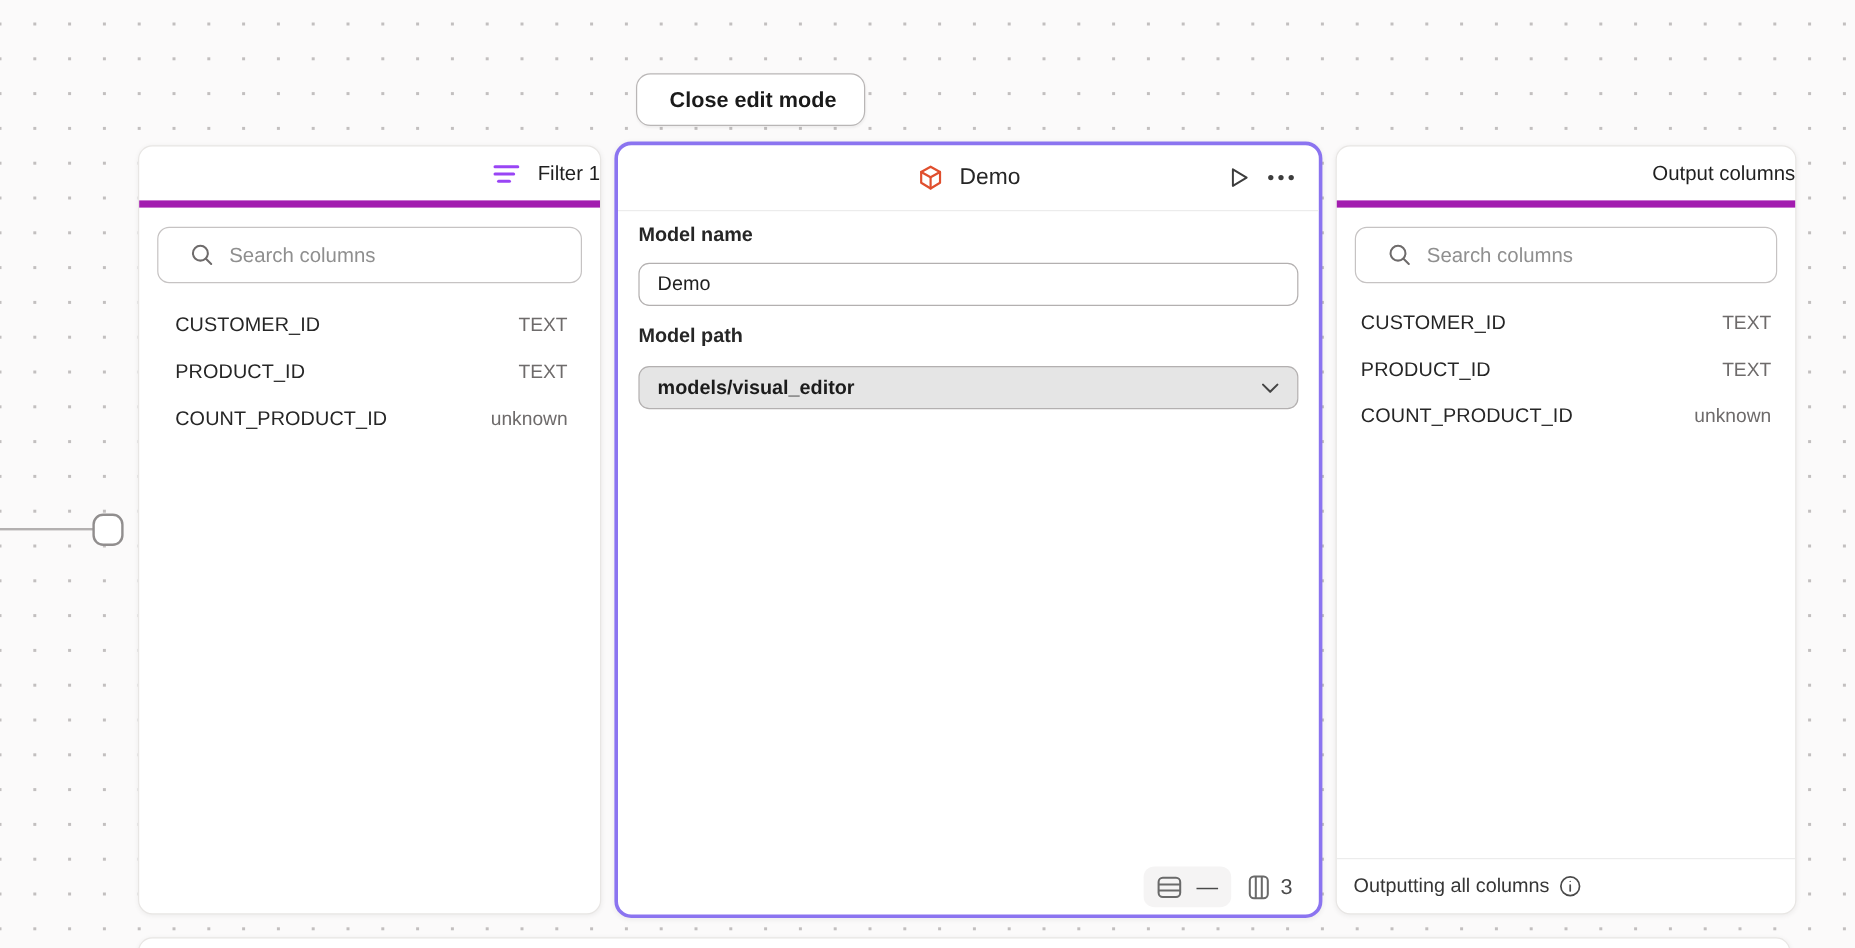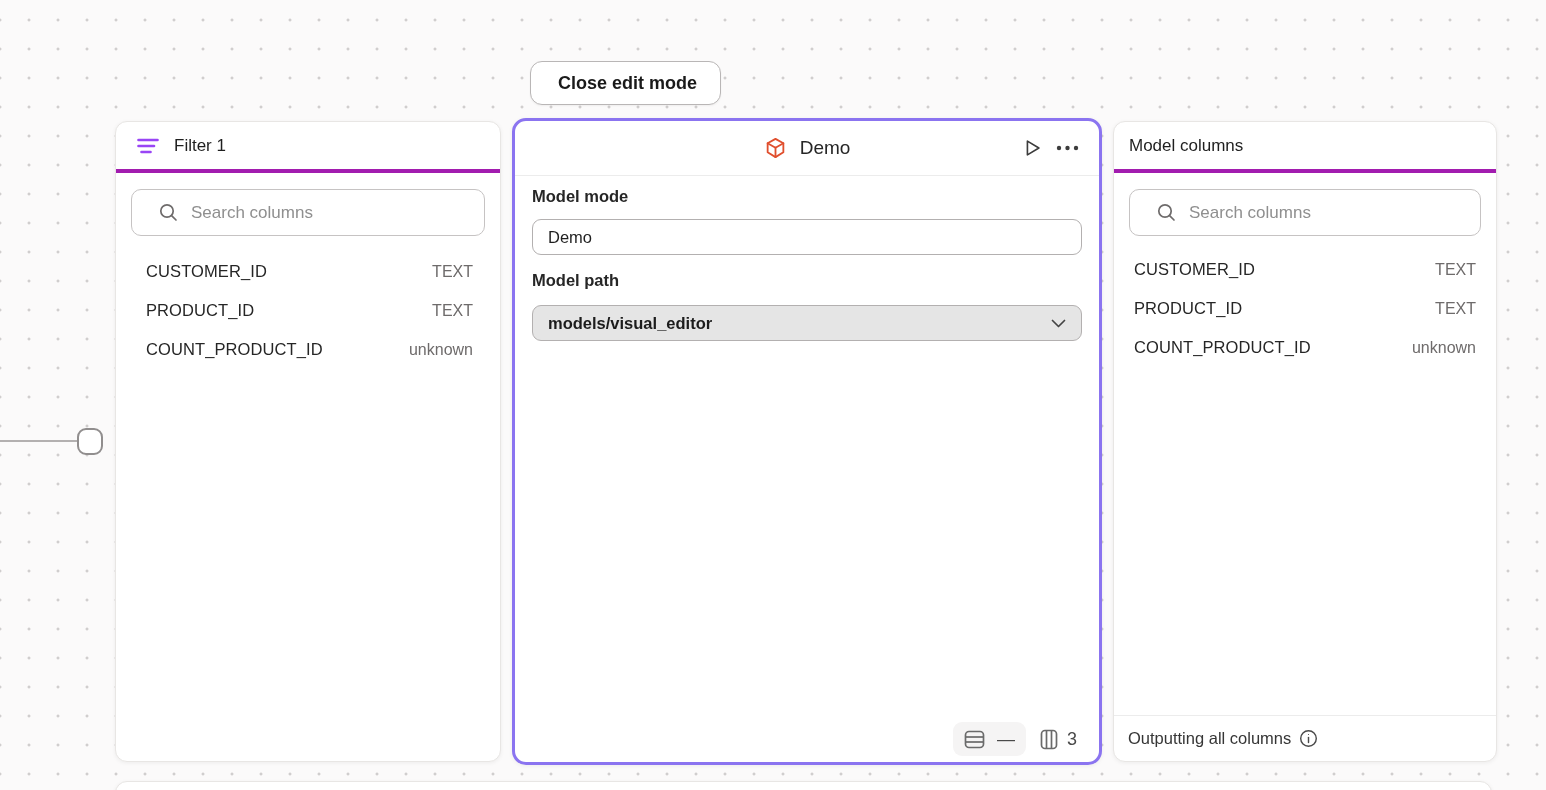--- a/index.html
+++ b/index.html
@@ -37,22 +37,23 @@
     position: absolute;
     background: #ffffff;
     border: 1px solid #e8e6e4;
     border-radius: 12px;
     box-shadow: 0 1px 4px rgba(0,0,0,0.06);
     box-sizing: border-box;
   }
   .panel-header {
     height: 51px;
     display: flex; align-items: center;
-    border-bottom: 4px solid #a21caf;
-    box-sizing: border-box;
+    border-bottom: 6px solid #a21caf;
+    box-sizing: border-box;
+    justify-content: flex-end;
   }
   .panel-title { font-size: 17px; font-weight: 500; color: #1f1f1f; }
 
   
   .filter-panel { left: 115px; top: 121px; width: 386px; height: 641px; }
   .output-panel { left: 1113px; top: 121px; width: 384px; height: 641px; }
   .filter-panel .panel-header { padding-left: 21px; gap: 15px; }
   .output-panel .panel-header { padding-left: 15px; }
 
   .search-box {
@@ -244,21 +245,21 @@
         <span>
           <svg width="23" height="6" viewBox="0 0 23 6" fill="#3d3d3d">
             <circle cx="3" cy="3" r="2.2"></circle>
             <circle cx="11.5" cy="3" r="2.2"></circle>
             <circle cx="20" cy="3" r="2.2"></circle>
           </svg>
         </span>
       </button>
     </div>
 
-    <label class="field-label label-model-name">Model mode</label>
+    <label class="field-label label-model-name">Model name</label>
     <input class="text-input input-model-name" type="text" value="Demo" style="">
 
     <label class="field-label label-file-path">Model path</label>
     <div class="select-box">
       <span class="select-value">models/visual_editor</span>
       <span>
         <svg width="15" height="9" viewBox="0 0 15 9" fill="none" stroke="#444444" stroke-width="1.7" stroke-linecap="round" stroke-linejoin="round">
           <path d="M1.5 1.5l6 6 6-6"></path>
         </svg>
       </span>
@@ -283,21 +284,21 @@
             <line x1="11.5" y1="1.5" x2="11.5" y2="19.5"></line>
           </svg>
         </span>
         <span class="stat-text">3</span>
       </div>
     </div>
   </section>
 
   <section class="panel output-panel">
     <div class="panel-header">
-      <span class="panel-title">Model columns</span>
+      <span class="panel-title">Output columns</span>
     </div>
     <div class="search-box">
       <span>
         <svg width="19" height="19" viewBox="0 0 19 19" fill="none" stroke="#6e6b6b" stroke-width="1.7" stroke-linecap="round">
           <circle cx="8" cy="8" r="6.2"></circle>
           <line x1="12.6" y1="12.6" x2="17" y2="17"></line>
         </svg>
       </span>
       <input type="text" placeholder="Search columns" style="">
     </div>

